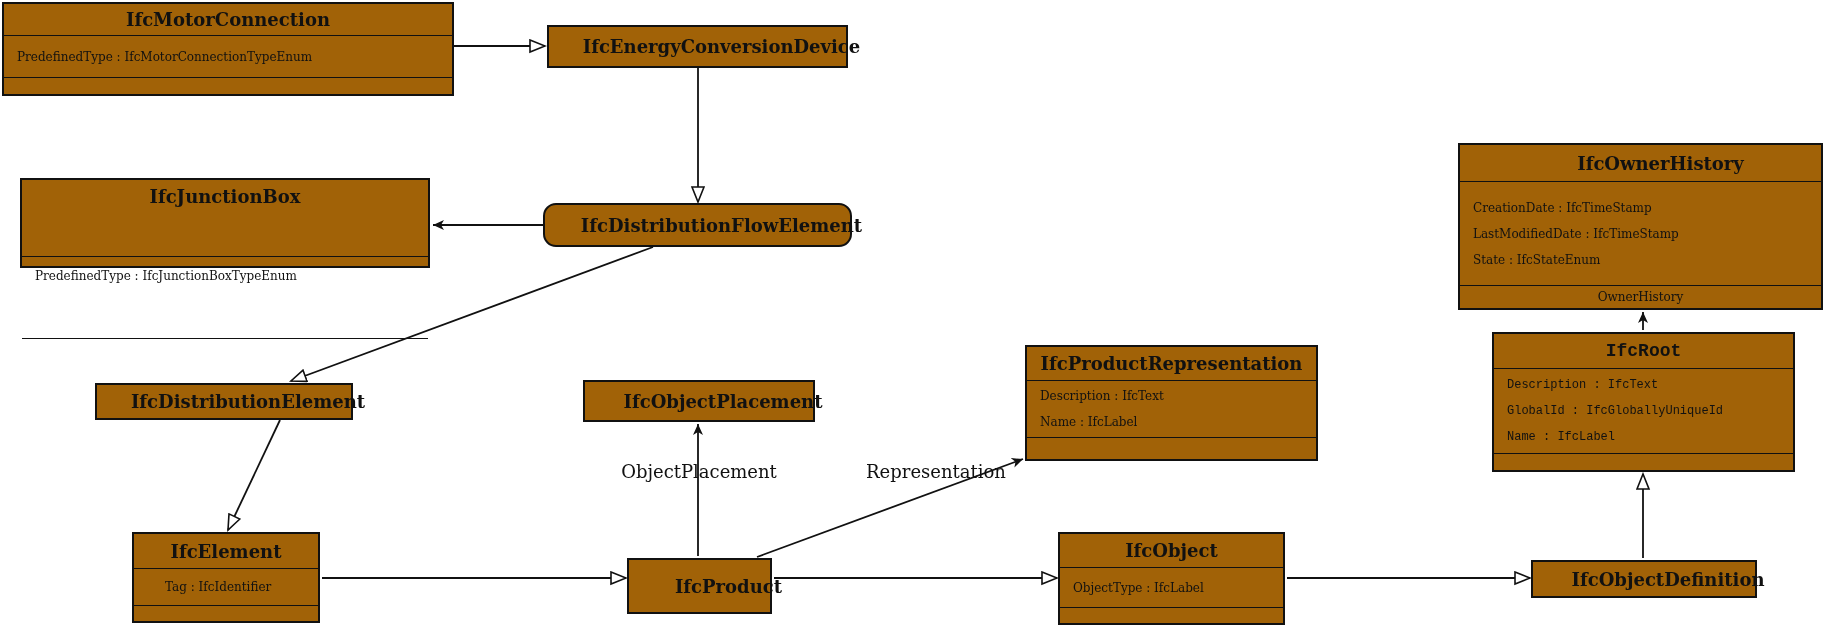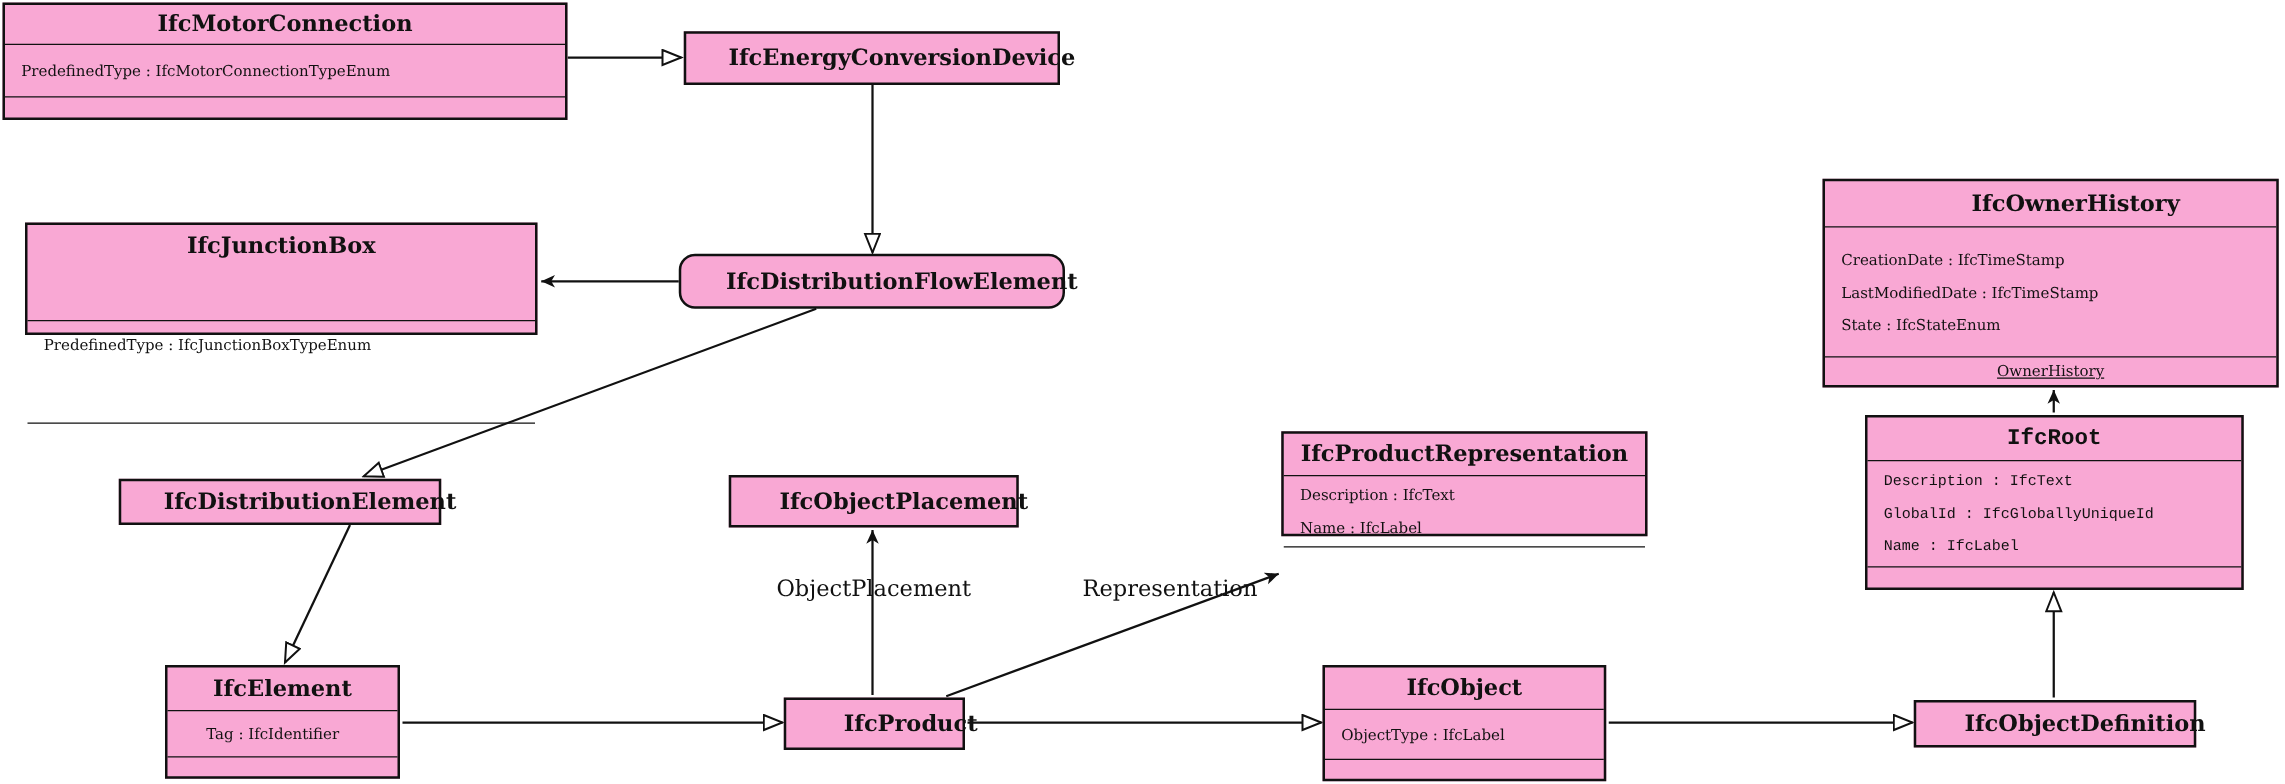--- a/index.html
+++ b/index.html
@@ -1,26 +1,26 @@
 <!DOCTYPE html>
 <html><head>
 <meta charset="utf-8">
 <style>
   html,body{margin:0;padding:0;background:#ffffff;}
   #canvas{position:relative;width:1828px;height:627px;background:#ffffff;overflow:hidden;
           font-family:"DejaVu Serif","Liberation Serif",serif;color:#111;}
   .wires{position:absolute;left:0;top:0;z-index:2;}
-  .cls{position:absolute;background:#f9a8d4;border:2px solid #111;box-sizing:border-box;
+  .cls{position:absolute;background:#a16207;border:2px solid #111;box-sizing:border-box;
        display:flex;flex-direction:column;z-index:3;}
   .cls .title{display:flex;align-items:center;justify-content:center;font-weight:bold;
        font-size:18px;white-space:nowrap;flex:none;}
   .cls .title.grow{flex:1;margin-left:48px;}
   .cls .sec{border-top:1.5px solid #111;box-sizing:border-box;display:flex;flex-direction:column;
        justify-content:center;padding-left:13px;font-size:12px;flex:none;}
-  .cls .sec.center{align-items:center;padding-left:0;text-decoration:underline;}
+  .cls .sec.center{align-items:center;padding-left:0;}
   .attr{line-height:26px;white-space:nowrap;}
   .edge-label{position:absolute;z-index:1;font-size:18px;white-space:nowrap;
        transform:translate(-50%,-50%);}
 </style>
 </head>
 <body>
 
 <div id="canvas">
 
   <svg class="wires" width="1828" height="627" viewBox="0 0 1828 627">
@@ -76,21 +76,21 @@
   </div>
 
   <div class="cls" style="left:95px;top:383px;width:258px;height:37px;">
     <div class="title grow">IfcDistributionElement</div>
   </div>
 
   <div class="cls" style="left:583px;top:380px;width:232px;height:42px;">
     <div class="title grow">IfcObjectPlacement</div>
   </div>
 
-  <div class="cls" style="left:1025px;top:345px;width:293px;height:84px;justify-content:space-between;">
+  <div class="cls" style="left:1025px;top:345px;width:293px;height:116px;justify-content:space-between;">
     <div class="title" style="height:33px;">IfcProductRepresentation</div>
     <div class="sec" style="height:57px;">
       <div class="attr">Description : IfcText</div>
       <div class="attr">Name : IfcLabel</div>
     </div>
     <div class="sec" style="flex:1;"></div>
   </div>
 
   <div class="cls" style="left:1458px;top:143px;width:365px;height:167px;">
     <div class="title" style="height:36px;padding-left:40px;">IfcOwnerHistory</div>
@@ -115,21 +115,21 @@
   </div>
 
   <div class="cls" style="left:132px;top:532px;width:188px;height:91px;">
     <div class="title" style="height:34px;">IfcElement</div>
     <div class="sec" style="height:37px;padding-left:31px;">
       <div class="attr">Tag : IfcIdentifier</div>
     </div>
     <div class="sec" style="flex:1;"></div>
   </div>
 
-  <div class="cls" style="left:627px;top:558px;width:145px;height:42px;padding-left:10px;">
+  <div class="cls" style="left:627px;top:558px;width:145px;height:56px;padding-left:10px;">
     <div class="title grow">IfcProduct</div>
   </div>
 
   <div class="cls" style="left:1058px;top:532px;width:227px;height:93px;">
     <div class="title" style="height:33px;">IfcObject</div>
     <div class="sec" style="height:40px;">
       <div class="attr">ObjectType : IfcLabel</div>
     </div>
     <div class="sec" style="flex:1;"></div>
   </div>

